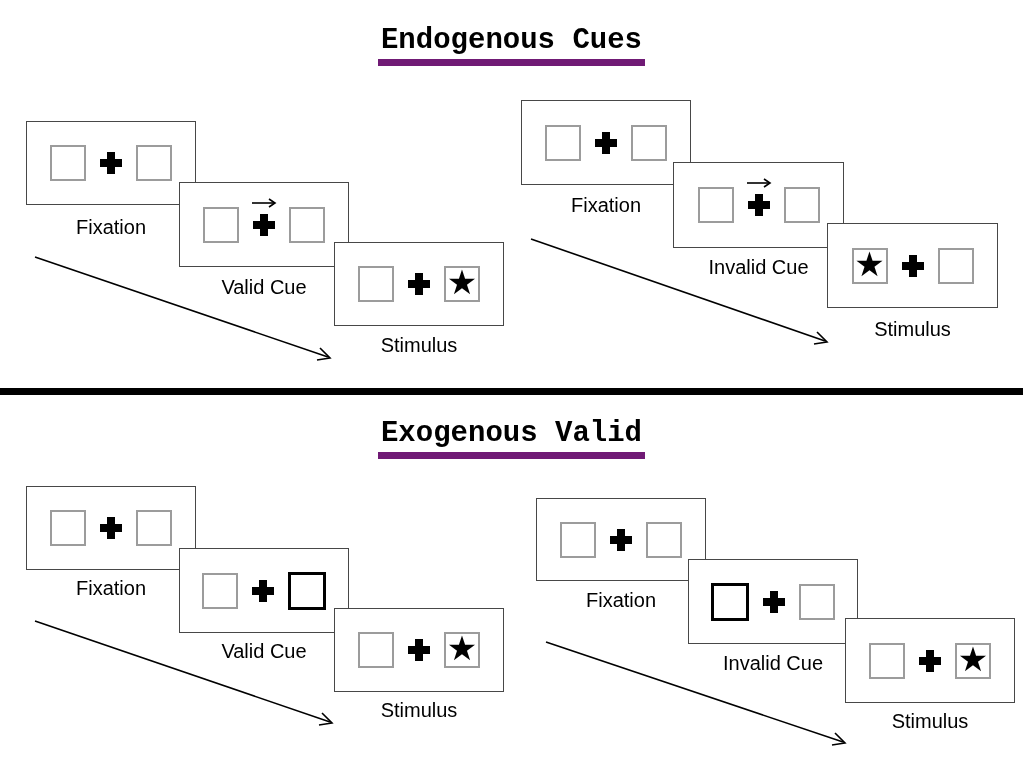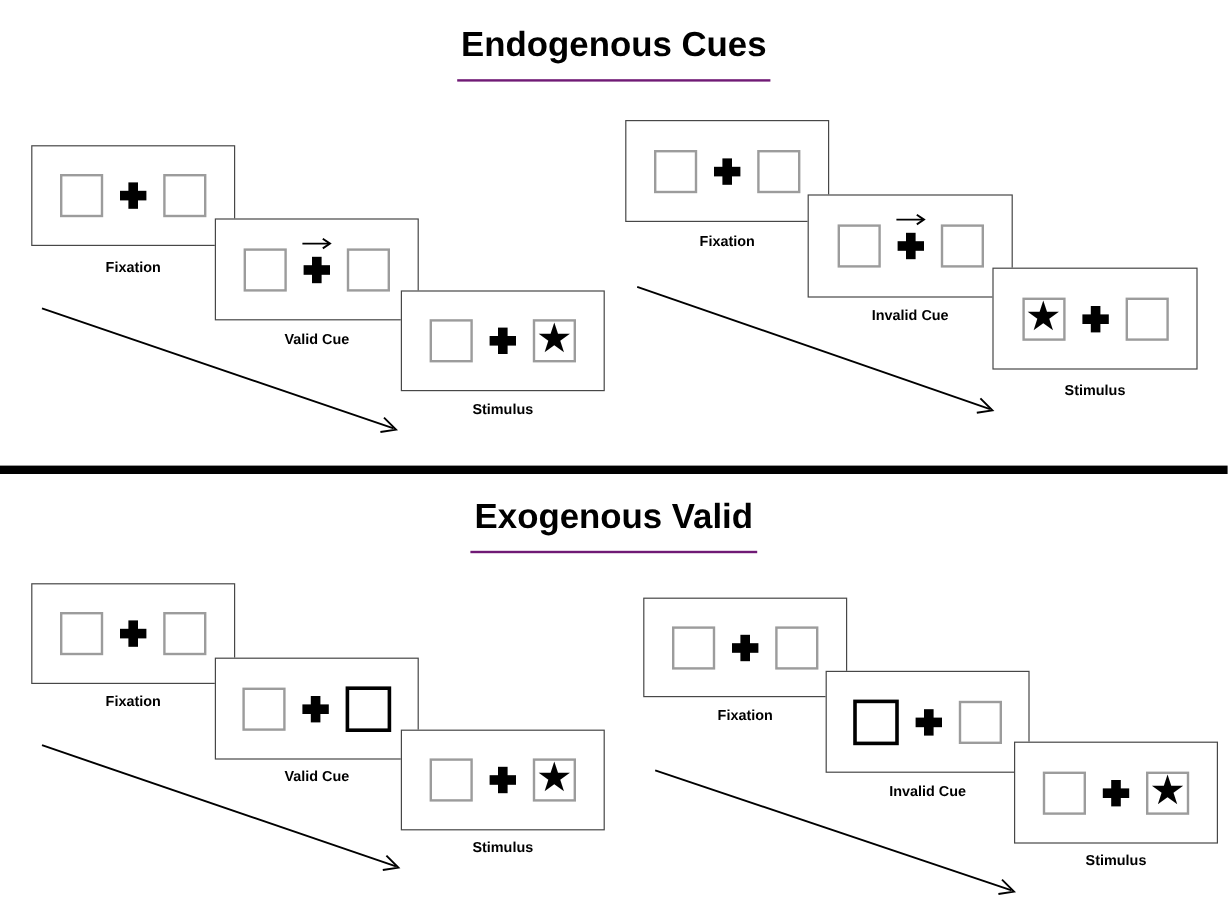--- a/index.html
+++ b/index.html
@@ -4,21 +4,21 @@
 <style>
   html,body{margin:0;padding:0;}
   body{
     width:1023px;height:767px;position:relative;background:#ffffff;
     font-family:"Liberation Sans",sans-serif;color:#000;overflow:hidden;
   }
   .title{
     position:absolute;left:0;width:1023px;text-align:center;
     font-size:29px;font-weight:bold;
   }
-  .title .underline{border-bottom:2px solid #701a75;padding:0 3px 12px 3px;}
+  .title .underline{border-bottom:7px solid #701a75;padding:0 3px 2px 3px;font-family:Liberation Mono, monospace;}
   .divider{position:absolute;left:0;top:388px;width:1023px;height:7px;background:#000;}
   .panel{
     position:absolute;background:#fff;border:1px solid #474747;
     display:flex;align-items:center;justify-content:center;gap:14px;
     box-sizing:border-box;
   }
   .sq{
     width:36px;height:36px;background:#fff;border:2px solid #9c9c9c;
     box-sizing:border-box;display:flex;align-items:center;justify-content:center;
     flex:0 0 auto;
@@ -26,21 +26,21 @@
   .sq.thick{width:38px;height:38px;border:3px solid #000;}
   .cross{position:relative;width:22px;height:22px;flex:0 0 auto;}
   .cross .h{position:absolute;left:0;top:7px;width:22px;height:8px;background:#000;}
   .cross .v{position:absolute;left:7px;top:0;width:8px;height:22px;background:#000;}
   .cue-arrow{position:absolute;left:-2px;top:-17px;}
   .star{
     font-family:"DejaVu Sans",sans-serif;font-size:34px;line-height:1;
     color:#000;transform:translateY(-2px);
   }
   .plabel{
-    position:absolute;font-size:12px;font-weight:bold;text-align:center;
+    position:absolute;font-size:20px;font-weight:normal;text-align:center;
     white-space:nowrap;
   }
   .tarrow{position:absolute;overflow:visible;}
 </style>
 </head>
 <body>
 
 <div class="title" style="top:22px">
   <span class="underline">Endogenous Cues</span>
 </div>

